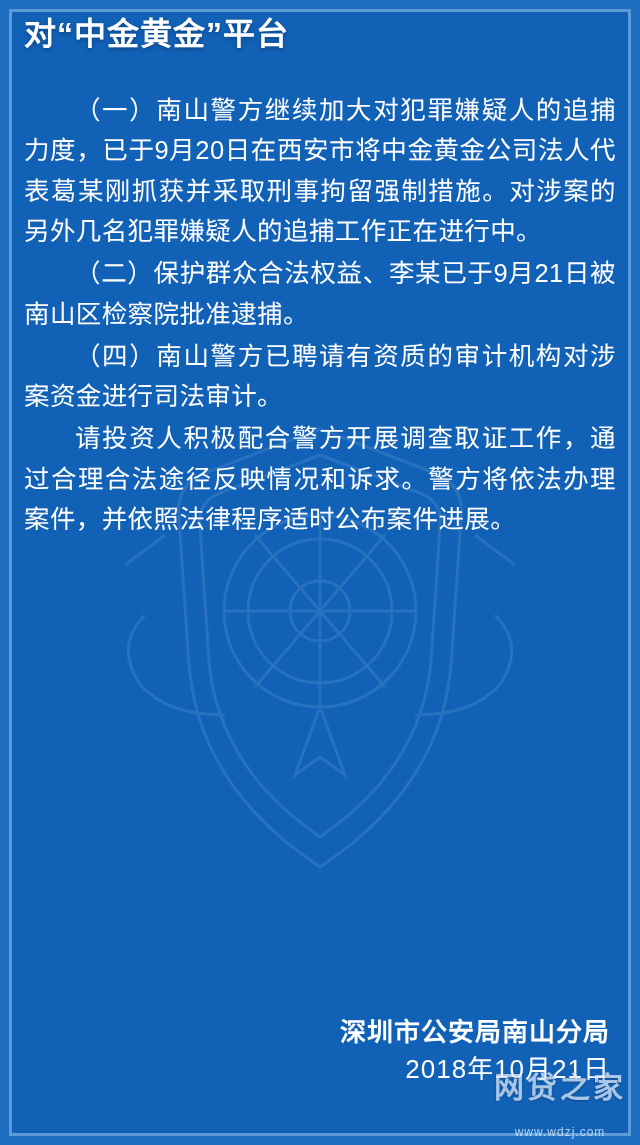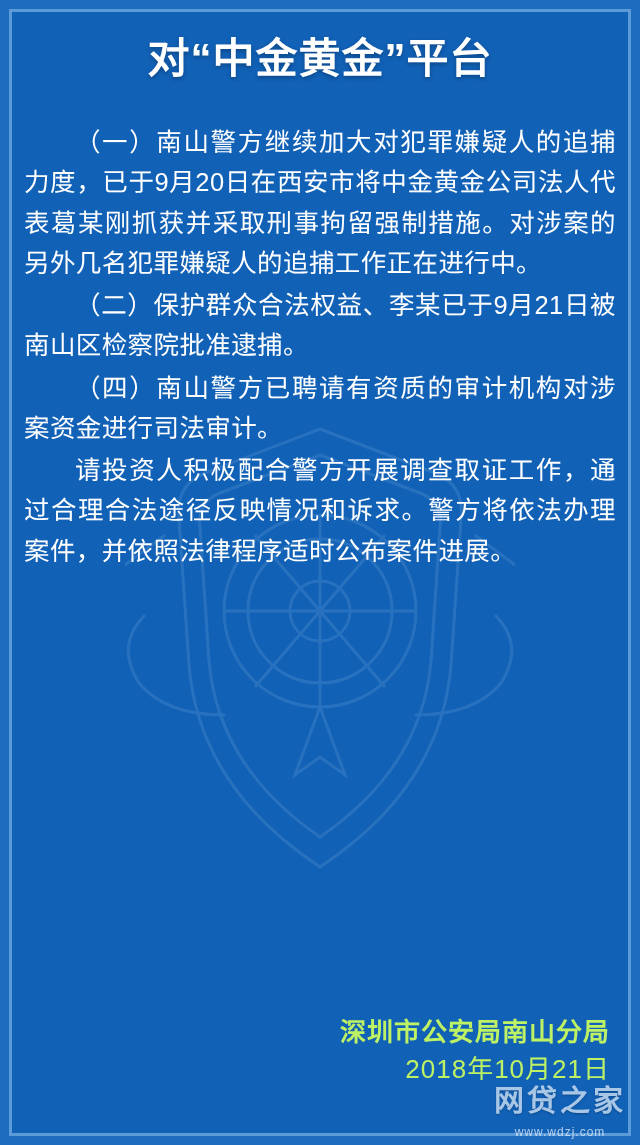--- a/index.html
+++ b/index.html
@@ -45,27 +45,26 @@
     pointer-events: none;
   }
   .content {
     position: relative;
     z-index: 3;
     padding: 0 24px;
     box-sizing: border-box;
     height: 100%;
   }
   .title {
-    text-align: center;
     color: #ffffff;
     font-weight: bold;
-    font-size: 42px;
+    font-size: 32px;
     line-height: 1.38;
     letter-spacing: 1px;
-    padding-top: 30px;
+    padding-top: 12px;
     text-shadow: 0 2px 4px rgba(0,0,0,0.28);
   }
   .title .line {
     display: block;
   }
   .body-text {
     margin-top: 34px;
     color: #ffffff;
     font-size: 25.5px;
     line-height: 1.58;
@@ -75,21 +74,21 @@
   }
   .para {
     margin: 0 0 2px 0;
     text-indent: 2em;
   }
   .sign {
     position: absolute;
     right: 30px;
     bottom: 56px;
     text-align: right;
-    color: #bef264;
+    color: #ffffff;
     font-size: 26px;
     line-height: 1.45;
     letter-spacing: 1px;
     z-index: 4;
   }
   .sign .org { display: block; font-weight: bold; }
   .sign .date { display: block; font-weight: normal; }
   
   .site-wm {
     position: absolute;
@@ -106,21 +105,21 @@
     font-weight: bold;
     letter-spacing: 3px;
     text-shadow: 0 1px 2px rgba(0,0,0,0.35);
     text-align: center;
   }
   .site-wm .wm-url {
     display: block;
     color: #e6eefa;
     font-size: 12px;
     letter-spacing: 1px;
-    margin-top: 5px;
+    margin-top: 18px;
   }
 </style>
 </head>
 <body>
 
 <div class="poster">
 
   <div class="frame-outer"></div>
   <div class="frame-inner"></div>
 

